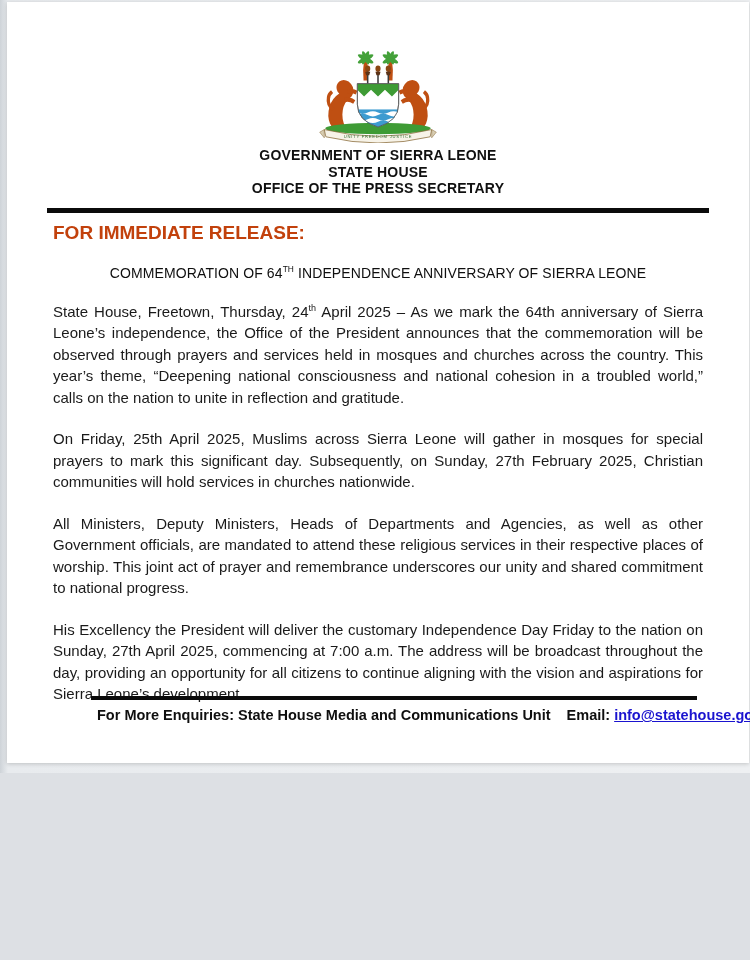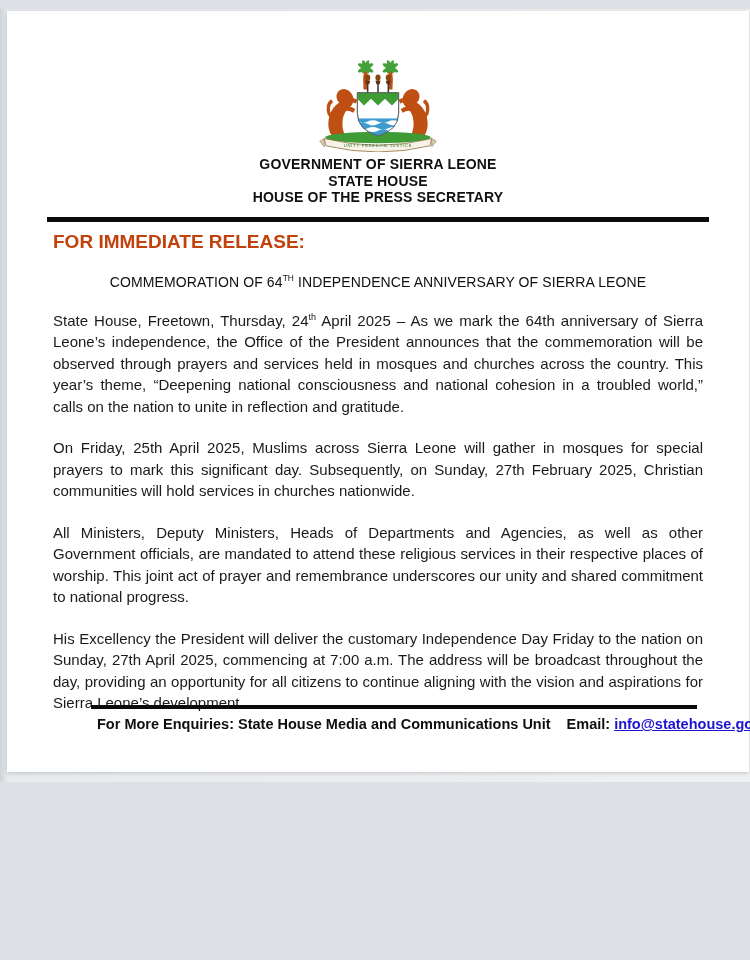--- a/index.html
+++ b/index.html
@@ -6,21 +6,20 @@
   html, body { margin: 0; padding: 0; }
   body {
     width: 750px; height: 960px; overflow: hidden;
     background: #dde0e4;
     font-family: "Liberation Sans", sans-serif;
     color: #1a1a1a;
   }
   .photo {
     position: relative; width: 750px; height: 773px;
     background: linear-gradient(90deg, #ced3d8 0px, #e8ebee 8px, #eef0f2 100%);
-    margin-top: 9px;
   }
   .page {
     position: absolute; left: 7px; top: 2px; right: 1px; bottom: 10px;
     background: #ffffff;
     box-shadow: 0 1px 4px rgba(0,0,0,0.18);
   }
   .masthead { text-align: center; padding-top: 30px; }
   .emblem { display: inline-block; line-height: 0; }
   .emblem svg { width: 124px; height: 111px; }
   .org-line {
@@ -139,21 +138,21 @@
           <g>
             <path d="M16,189 l-9,5 l9,11 z" fill="#d8cdb2" stroke="#8a6d3b" stroke-width="1"></path>
             <path d="M224,189 l9,5 l-9,11 z" fill="#d8cdb2" stroke="#8a6d3b" stroke-width="1"></path>
             <path d="M16,189 q104,26 208,0 l-3,14 q-101,24 -202,0 z" fill="#F7F3E8" stroke="#8a6d3b" stroke-width="1.5"></path>
             <text x="120" y="206" text-anchor="middle" font-size="8" letter-spacing="1.5" fill="#2e6b2e">UNITY FREEDOM JUSTICE</text>
           </g>
         </svg>
       </div>
       <div class="org-line">GOVERNMENT OF SIERRA LEONE</div>
       <div class="org-line">STATE HOUSE</div>
-      <div class="org-line">HOUSE OF THE PRESS SECRETARY</div>
+      <div class="org-line">OFFICE OF THE PRESS SECRETARY</div>
     </header>
 
     <div class="rule top-rule"></div>
 
     <div class="release-label">FOR IMMEDIATE RELEASE:</div>
 
     <h1 class="doc-title"><span class="b">COMMEMORATION OF 64</span><sup class="b">TH</sup><span class="b"> INDEPENDENCE ANNIVERSARY OF SIERRA LEONE</span></h1>
 
     <div class="bodytext">
       <p><span class="b">State House, Freetown, Thursday, 24</span><sup class="b">th</sup><span class="b"> April 2025</span><span> – As we mark the 64th anniversary of Sierra Leone’s independence, the Office of the President announces that the commemoration will be observed through prayers and services held in mosques and churches across the country. This year’s theme, </span><span class="b">“Deepening national consciousness and national cohesion in a troubled world,”</span><span> calls on the nation to unite in reflection and gratitude.</span></p>

